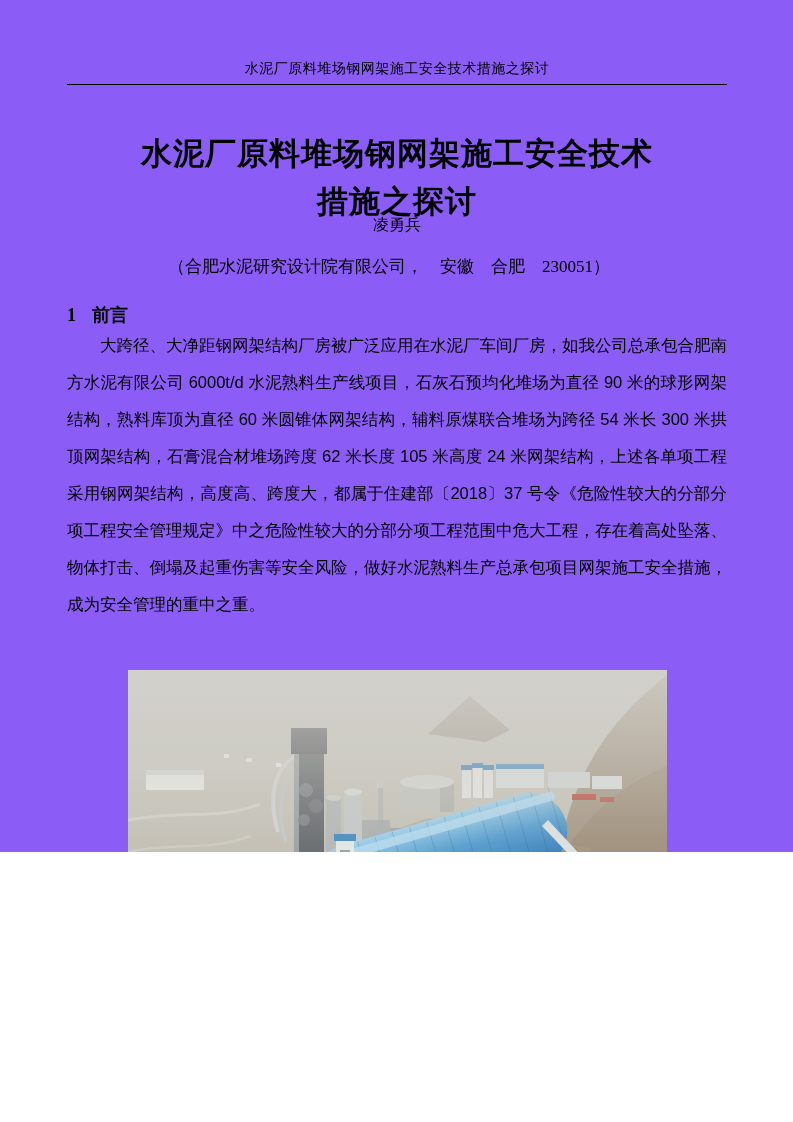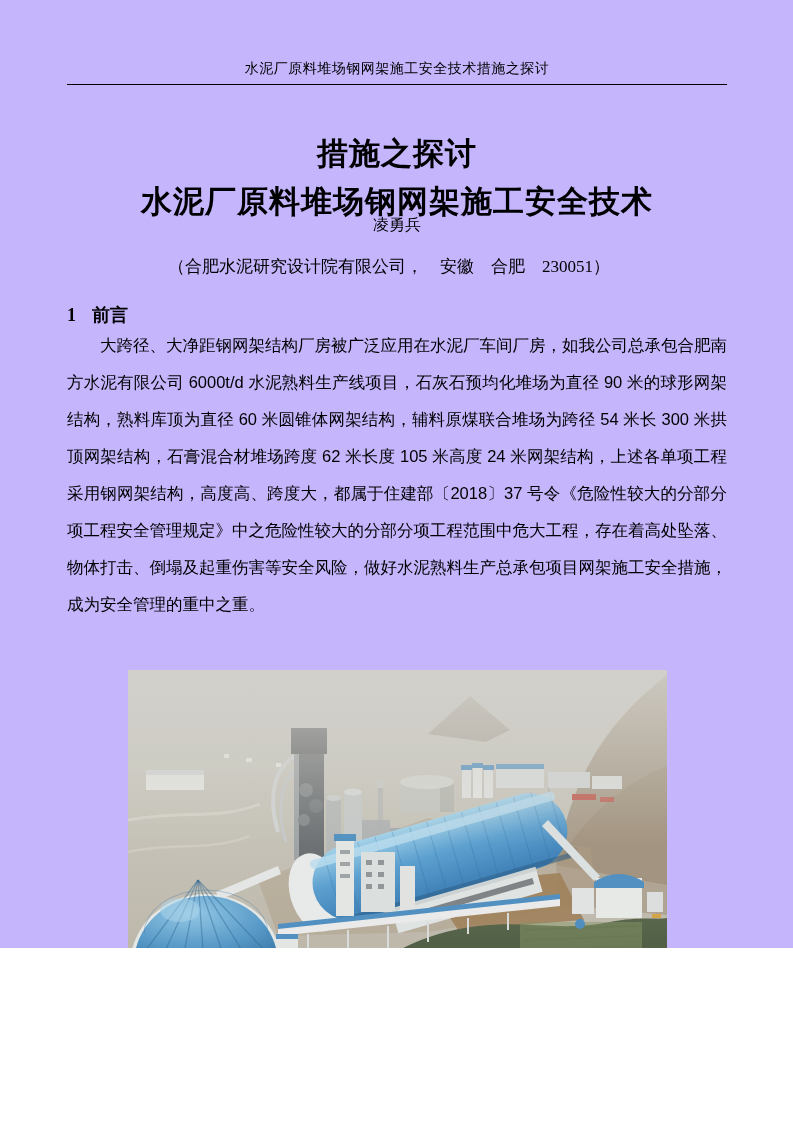--- a/index.html
+++ b/index.html
@@ -1,19 +1,19 @@
 <!DOCTYPE html>
 <html><head>
 <meta charset="utf-8">
 <style>
   html,body{margin:0;padding:0;background:#ffffff;}
   .page{
     position:relative;
-    width:793px;height:948px;
-    background:#c4b5fd;
+    width:793px;height:852px;
+    background:#8b5cf6;
     overflow:hidden;
     font-family:"Liberation Serif","DejaVu Serif",serif;
     color:#000;
   }
   .running-header{
     position:absolute;top:60px;left:67px;width:660px;
     text-align:center;font-size:14px;letter-spacing:.5px;
     font-family:"Liberation Serif","DejaVu Serif",serif;
   }
   .header-rule{
@@ -68,22 +68,22 @@
 </style>
 </head>
 <body>
 
 <div class="page">
 
   <div class="running-header">水泥厂原料堆场钢网架施工安全技术措施之探讨</div>
   <div class="header-rule"></div>
 
   <div class="doc-title">
+    <div>水泥厂原料堆场钢网架施工安全技术</div>
     <div>措施之探讨</div>
-    <div>水泥厂原料堆场钢网架施工安全技术</div>
   </div>
 
   <div class="author">凌勇兵</div>
   <div class="affiliation">（合肥水泥研究设计院有限公司，　安徽　合肥　230051）</div>
 
   <div class="section-heading">
     <span class="sec-num">1</span><span>前言</span>
   </div>
 
   <div class="body-paragraph">大跨径、大净距钢网架结构厂房被广泛应用在水泥厂车间厂房，如我公司总承包合肥南方水泥有限公司 6000t/d 水泥熟料生产线项目，石灰石预均化堆场为直径 90 米的球形网架结构，熟料库顶为直径 60 米圆锥体网架结构，辅料原煤联合堆场为跨径 54 米长 300 米拱顶网架结构，石膏混合材堆场跨度 62 米长度 105 米高度 24 米网架结构，上述各单项工程采用钢网架结构，高度高、跨度大，都属于住建部〔2018〕37 号令《危险性较大的分部分项工程安全管理规定》中之危险性较大的分部分项工程范围中危大工程，存在着高处坠落、物体打击、倒塌及起重伤害等安全风险，做好水泥熟料生产总承包项目网架施工安全措施，成为安全管理的重中之重。</div>

